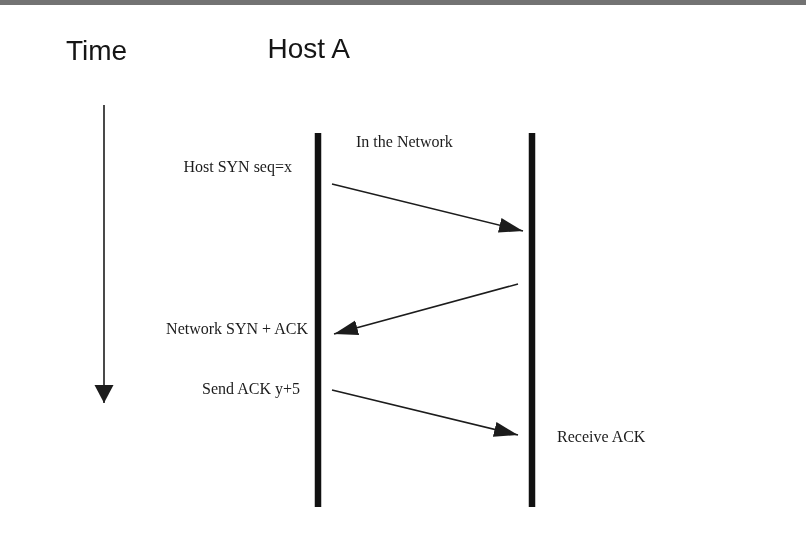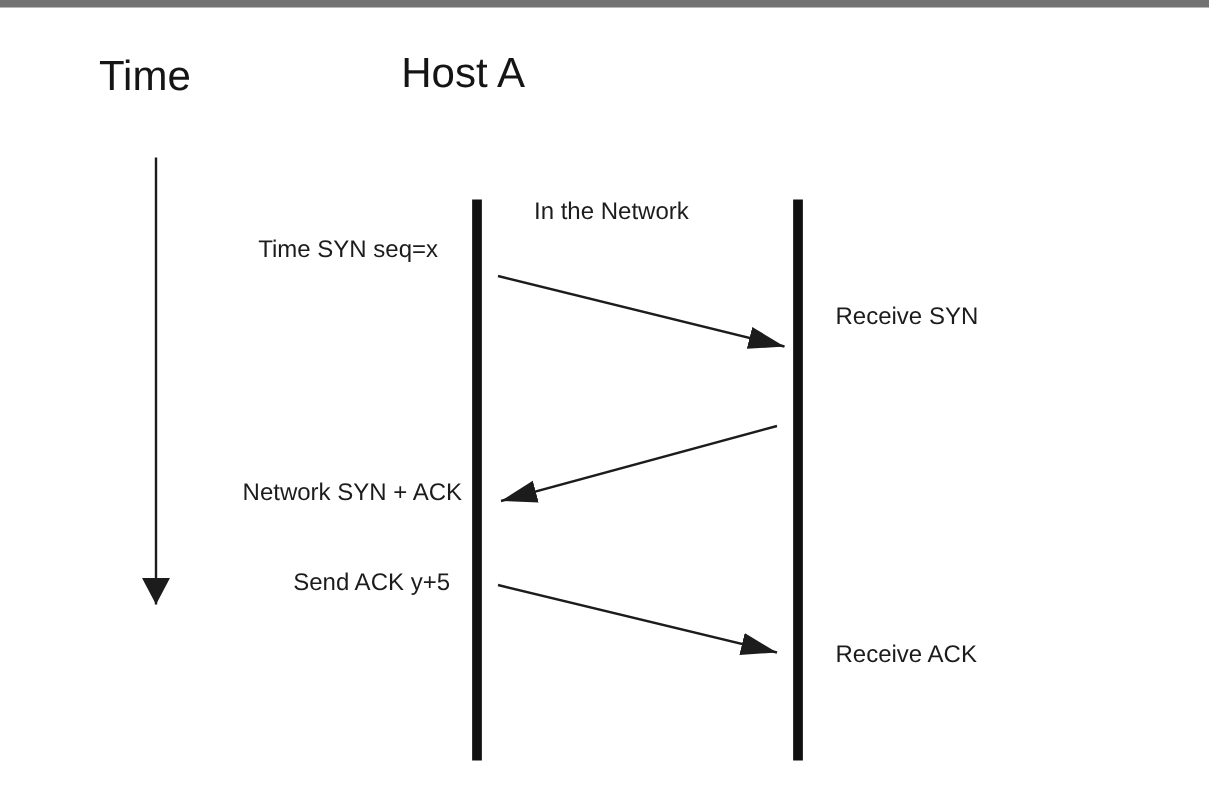--- a/index.html
+++ b/index.html
@@ -22,20 +22,21 @@
     white-space: nowrap;
   }
   .hdr {
     font-size: 28px;
     letter-spacing: 0px;
     color: #151515;
   }
   .body-lbl {
     font-size: 16px;
     line-height: 1.45;
+    font-family: Liberation Serif, serif;
   }
   .right-align {
     text-align: right;
   }
   svg.diagram-lines {
     position: absolute;
     left: 0;
     top: 0;
     width: 806px;
     height: 535px;
@@ -64,20 +65,19 @@
     <line x1="318" y1="128" x2="318" y2="502" stroke="#111111" stroke-width="6.5"></line>
     <line x1="532" y1="128" x2="532" y2="502" stroke="#111111" stroke-width="6.5"></line>
 
     <line x1="332" y1="179" x2="523" y2="226" stroke="#1c1c1c" stroke-width="1.6" marker-end="url(#arrowhead)"></line>
     <line x1="518" y1="279" x2="334" y2="329" stroke="#1c1c1c" stroke-width="1.6" marker-end="url(#arrowhead)"></line>
     <line x1="332" y1="385" x2="518" y2="430" stroke="#1c1c1c" stroke-width="1.6" marker-end="url(#arrowhead)"></line>
   </svg>
 
   <div class="lbl body-lbl" style="left:356px; top:125px;">In the Network</div>
 
-  <div class="lbl body-lbl right-align" style="left:120px; top:150px; width:172px;">Time SYN seq=x</div>
+  <div class="lbl body-lbl right-align" style="left:120px; top:150px; width:172px;">Host SYN seq=x</div>
   <div class="lbl body-lbl right-align" style="left:120px; top:312px; width:188px;">Network SYN + ACK</div>
   <div class="lbl body-lbl right-align" style="left:140px; top:372px; width:160px;">Send ACK y+5</div>
 
-  <div class="lbl body-lbl" style="left:557px; top:195px;">Receive SYN</div>
   <div class="lbl body-lbl" style="left:557px; top:420px;">Receive ACK</div>
 
 </div>
 
 </body></html>

